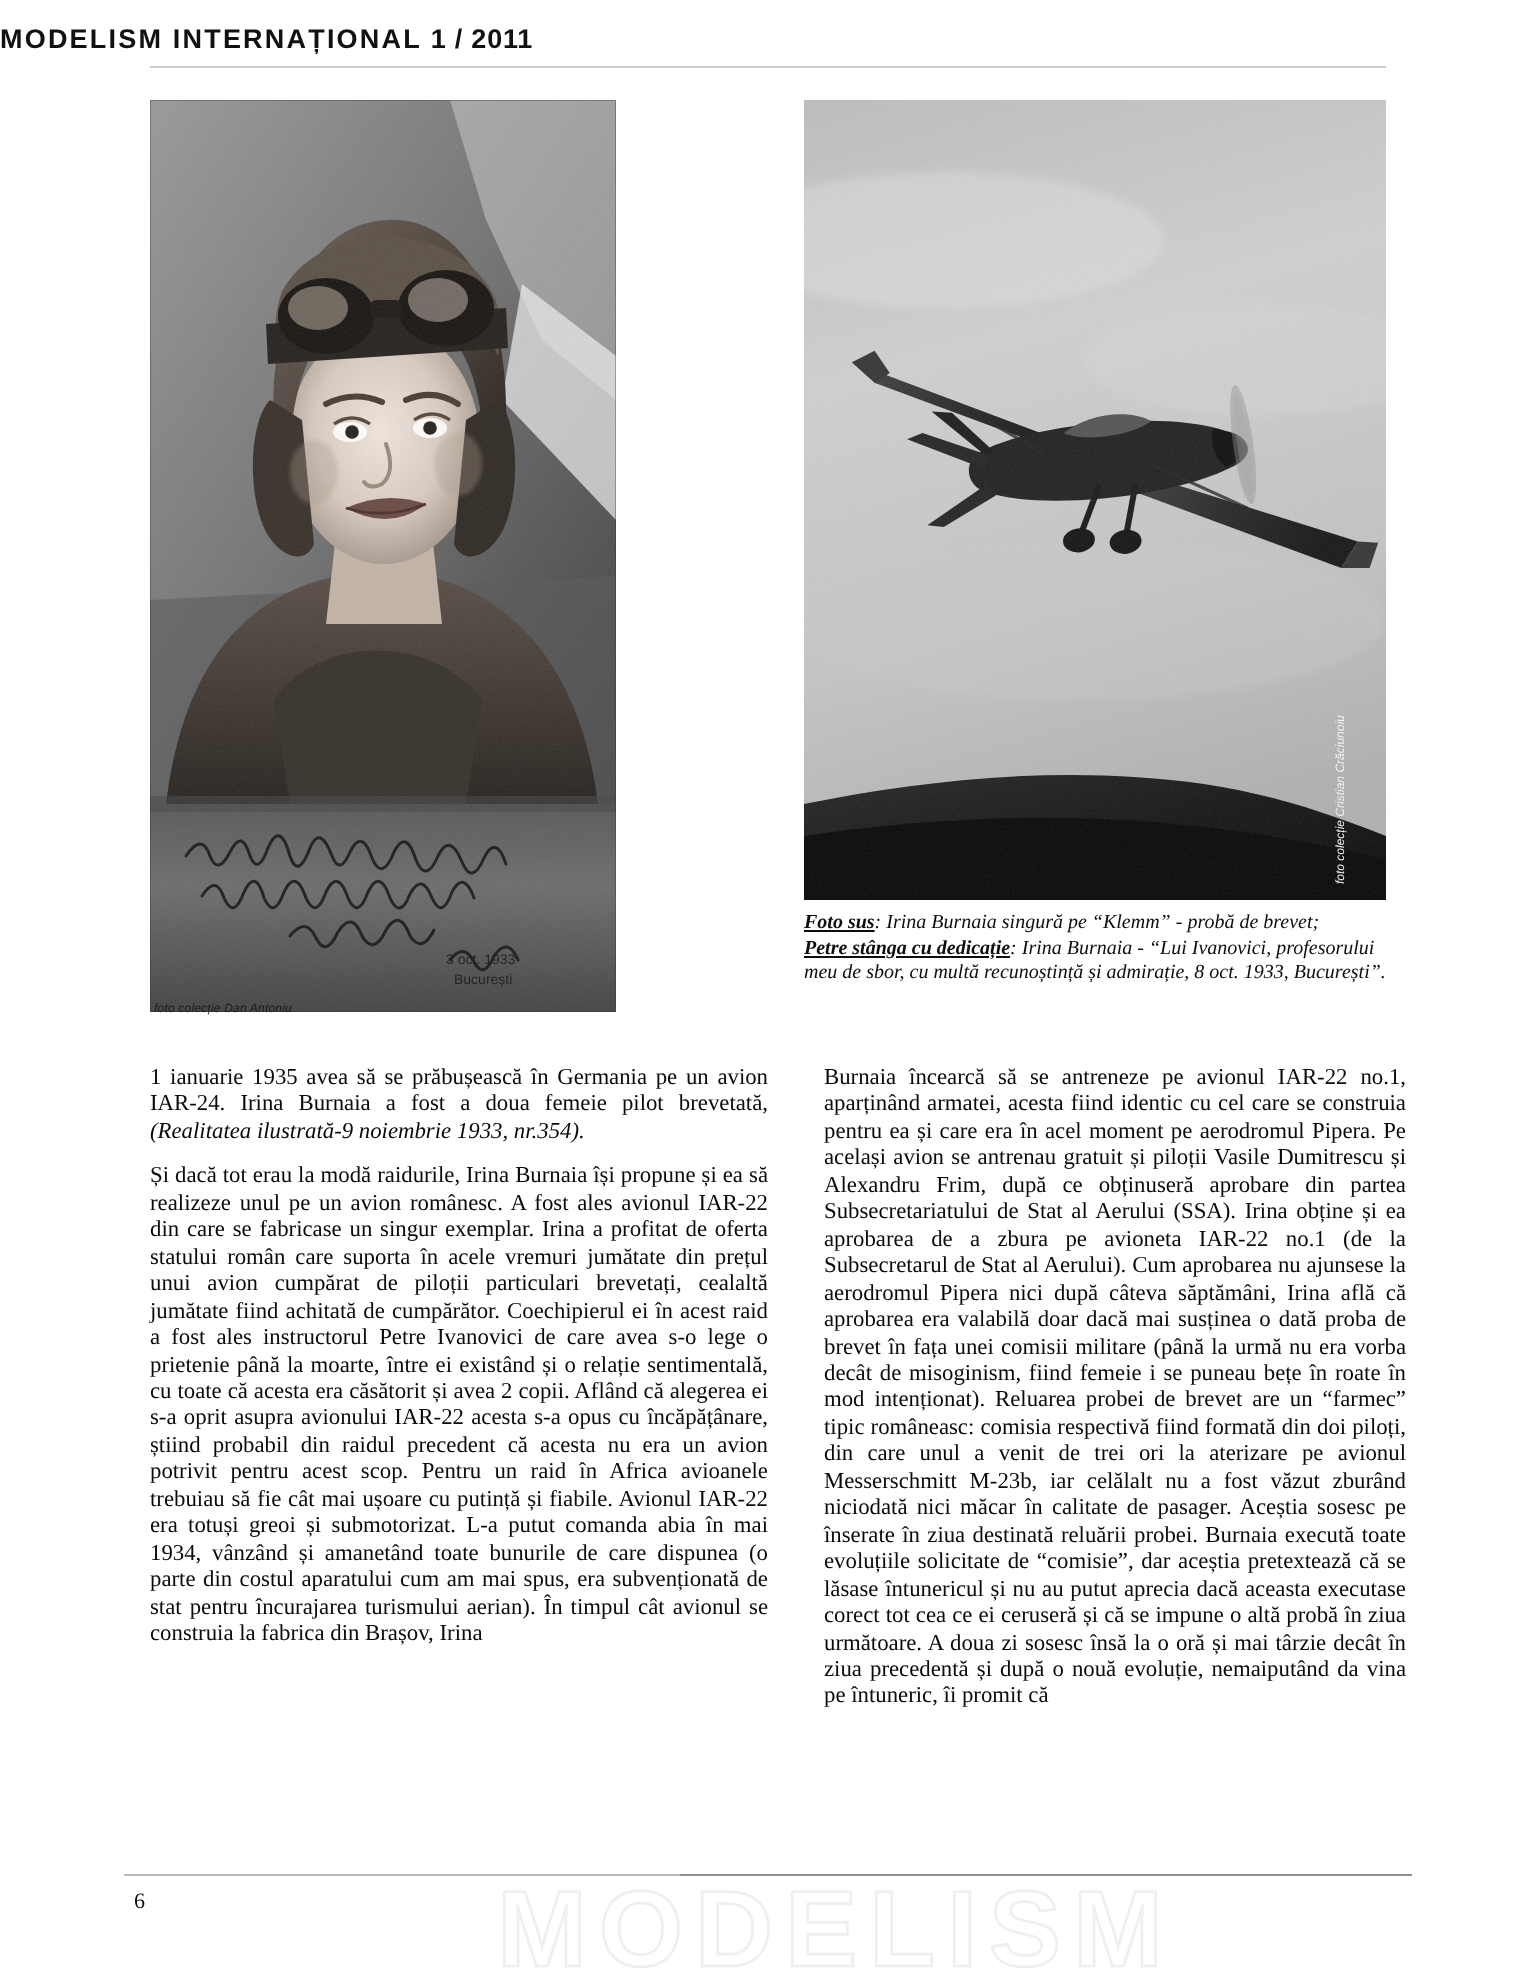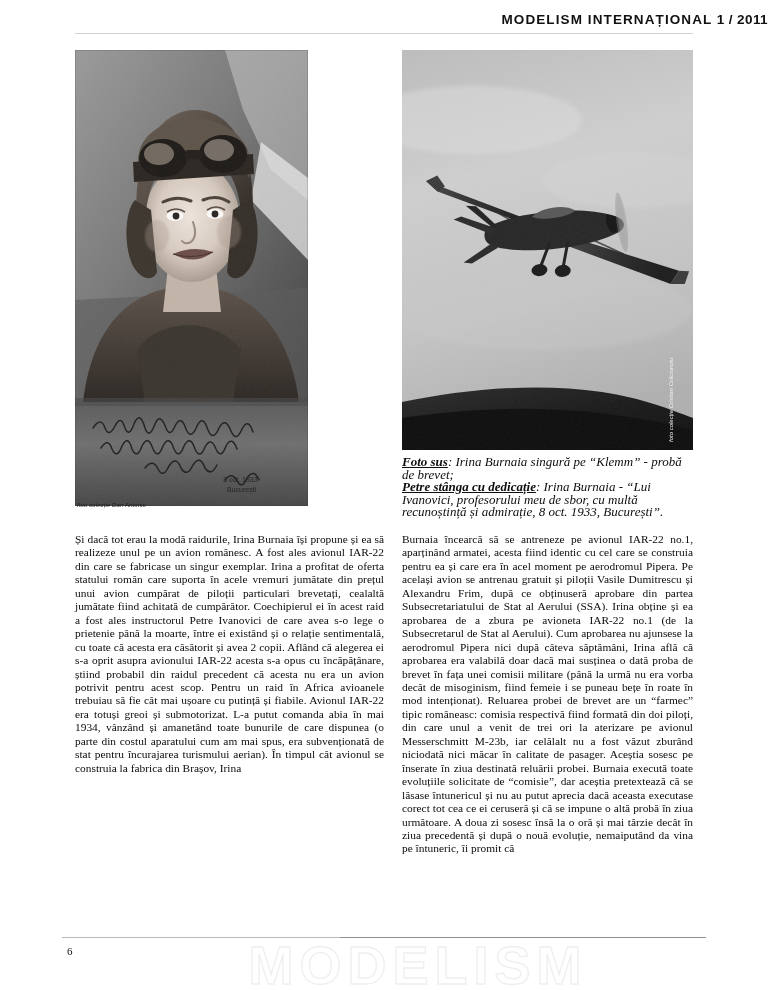--- a/index.html
+++ b/index.html
@@ -21,21 +21,21 @@
     inset: 0;
     background: #ffffff;
   }
 
   
   .masthead {
     position: absolute;
     top: 12px;
     left: 0;
     right: 0;
-    text-align: right;
+    text-align: left;
     font-family: "Liberation Sans", sans-serif;
     font-weight: bold;
     font-size: 13.5px;
     letter-spacing: 0.6px;
     color: #111111;
     white-space: nowrap;
   }
   .masthead .mh-title { letter-spacing: 1.1px; }
   .masthead .mh-issue { font-weight: bold; letter-spacing: 0.4px; }
 
@@ -95,21 +95,21 @@
   }
 
   
   .caption {
     position: absolute;
     left: 402px;
     top: 456px;
     width: 291px;
     font-family: "Liberation Serif", serif;
     font-style: italic;
-    font-size: 13px;
+    font-size: 10px;
     line-height: 12.6px;
     color: #0d0d0d;
     text-align: left;
   }
   .caption .lead {
     font-weight: bold;
     text-decoration: underline;
   }
   .caption p { margin: 0; }
 
@@ -120,21 +120,21 @@
     width: 309px;
     font-family: "Liberation Serif", serif;
     font-size: 11.4px;
     line-height: 13.45px;
     color: #0a0a0a;
     text-align: justify;
     text-justify: inter-word;
     hyphens: manual;
   }
   .col.left  { left: 75px; }
-  .col.right { left: 402px; width: 291px; }
+  .col.right { left: 412px; width: 291px; }
   .col p { margin: 0 0 9px 0; }
   .col p:last-child { margin-bottom: 0; }
   .col em { font-style: italic; }
 
   
   .footer-rule {
     position: absolute;
     left: 62px;
     top: 937px;
     width: 644px;
@@ -372,20 +372,21 @@
   </div>
 
   <div class="credit-right">foto colecție Cristian Crăciunoiu</div>
 
   <div class="caption">
     <p><span class="lead">Foto sus</span><span>: Irina Burnaia singură pe “Klemm” - probă de brevet;</span></p>
     <p><span class="lead">Petre stânga cu dedicație</span><span>: Irina Burnaia - “Lui Ivanovici, profesorului meu de sbor, cu multă recunoștință și admirație, 8 oct. 1933, București”.</span></p>
   </div>
 
   <div class="col left">
+    <p><span>1 ianuarie 1935 avea să se prăbușească în Germania pe un avion IAR-24. Irina Burnaia a fost a doua femeie pilot brevetată, </span><em>(Realitatea ilustrată-9 noiembrie 1933, nr.354).</em></p>
     <p><span>Și dacă tot erau la modă raidurile, Irina Burnaia își propune și ea să realizeze unul pe un avion românesc. A fost ales avionul IAR-22 din care se fabricase un singur exemplar. Irina a profitat de oferta statului român care suporta în acele vremuri jumătate din prețul unui avion cumpărat de piloții particulari brevetați, cealaltă jumătate fiind achitată de cumpărător. Coechipierul ei în acest raid a fost ales instructorul Petre Ivanovici de care avea s-o lege o prietenie până la moarte, între ei existând și o relație sentimentală, cu toate că acesta era căsătorit și avea 2 copii. Aflând că alegerea ei s-a oprit asupra avionului IAR-22 acesta s-a opus cu încăpățânare, știind probabil din raidul precedent că acesta nu era un avion potrivit pentru acest scop. Pentru un raid în Africa avioanele trebuiau să fie cât mai ușoare cu putință și fiabile. Avionul IAR-22 era totuși greoi și submotorizat. L-a putut comanda abia în mai 1934, vânzând și amanetând toate bunurile de care dispunea (o parte din costul aparatului cum am mai spus, era subvenționată de stat pentru încurajarea turismului aerian). În timpul cât avionul se construia la fabrica din Brașov, Irina</span></p>
   </div>
 
   <div class="col right">
     <p><span>Burnaia încearcă să se antreneze pe avionul IAR-22 no.1, aparținând armatei, acesta fiind identic cu cel care se construia pentru ea și care era în acel moment pe aerodromul Pipera. Pe același avion se antrenau gratuit și piloții Vasile Dumitrescu și Alexandru Frim, după ce obținuseră aprobare din partea Subsecretariatului de Stat al Aerului (SSA). Irina obține și ea aprobarea de a zbura pe avioneta IAR-22 no.1 (de la Subsecretarul de Stat al Aerului). Cum aprobarea nu ajunsese la aerodromul Pipera nici după câteva săptămâni, Irina află că aprobarea era valabilă doar dacă mai susținea o dată proba de brevet în fața unei comisii militare (până la urmă nu era vorba decât de misoginism, fiind femeie i se puneau bețe în roate în mod intenționat). Reluarea probei de brevet are un “farmec” tipic româneasc: comisia respectivă fiind formată din doi piloți, din care unul a venit de trei ori la aterizare pe avionul Messerschmitt M-23b, iar celălalt nu a fost văzut zburând niciodată nici măcar în calitate de pasager. Aceștia sosesc pe înserate în ziua destinată reluării probei. Burnaia execută toate evoluțiile solicitate de “comisie”, dar aceștia pretextează că se lăsase întunericul și nu au putut aprecia dacă aceasta executase corect tot cea ce ei ceruseră și că se impune o altă probă în ziua următoare. A doua zi sosesc însă la o oră și mai târzie decât în ziua precedentă și după o nouă evoluție, nemaiputând da vina pe întuneric, îi promit că</span></p>
   </div>
 
   <div class="footer-rule"></div>
   <div class="footer-rule shaded"></div>
   <div class="page-number">6</div>

